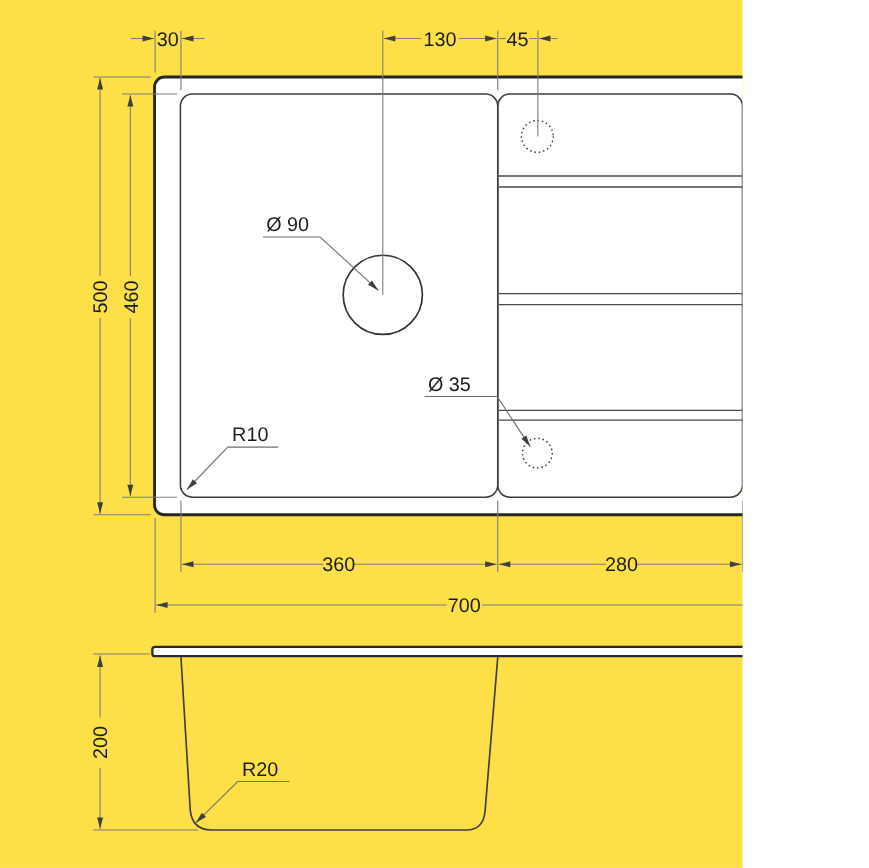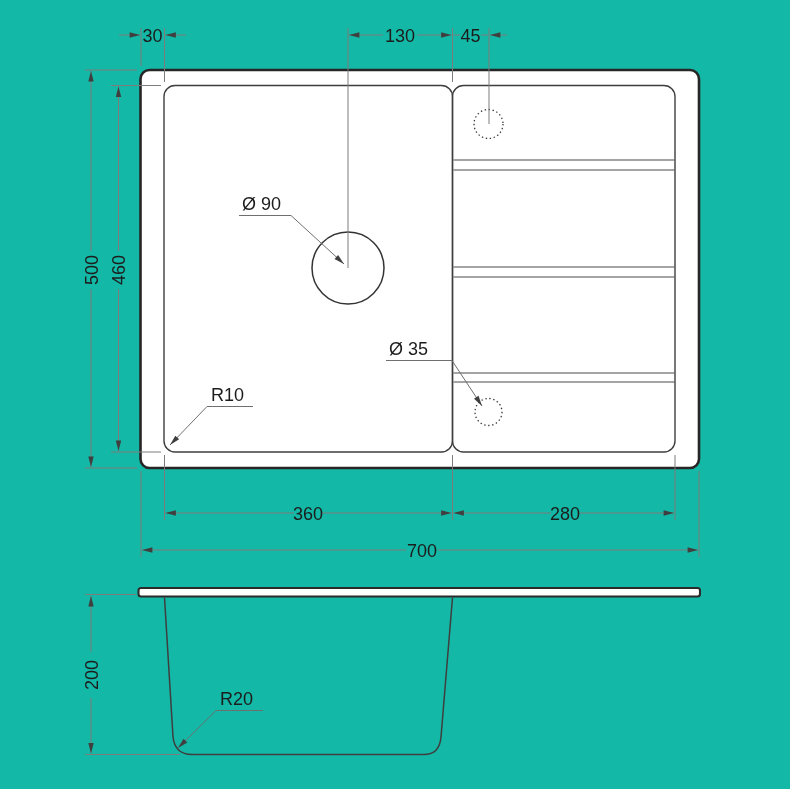--- a/index.html
+++ b/index.html
@@ -3,23 +3,23 @@
 <meta charset="utf-8">
 <style>
   html, body {
     margin: 0;
     padding: 0;
     background: #ffffff;
     font-family: "Liberation Sans", sans-serif;
   }
   .stage {
     position: relative;
-    width: 790px;
+    width: 675px;
     height: 789px;
-    background: #14b8a6;
+    background: #fde047;
     overflow: hidden;
   }
   svg { display: block; }
 
   
   .outline-thick { fill: #ffffff; stroke: #262626; stroke-width: 2.6; }
   .outline-med   { fill: none;    stroke: #3e3e3e; stroke-width: 1.4; }
   .groove        { stroke: #4a4a4a; stroke-width: 1.2; }
   .hole-solid    { fill: none; stroke: #333333; stroke-width: 1.5; }
   .hole-dotted   { fill: none; stroke: #3a3a3a; stroke-width: 1.3; stroke-dasharray: 1.4 2.6; }

